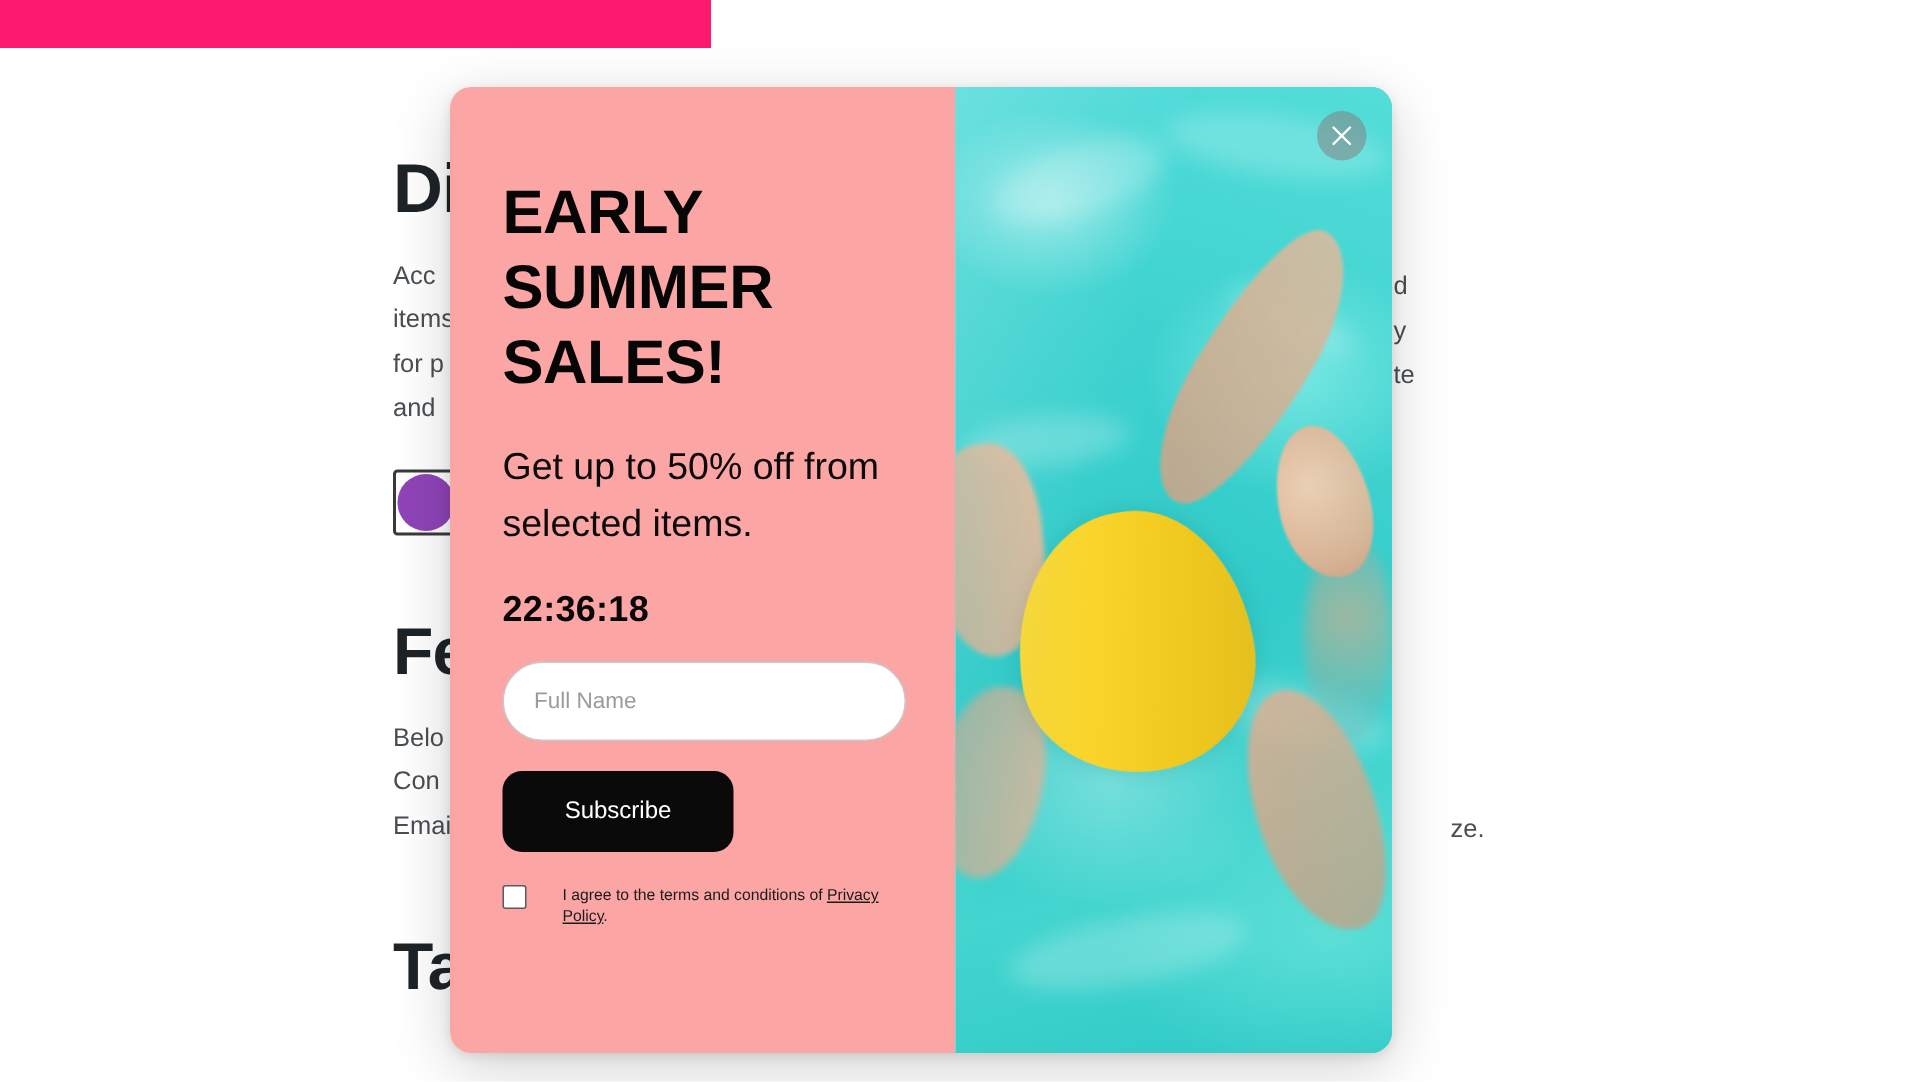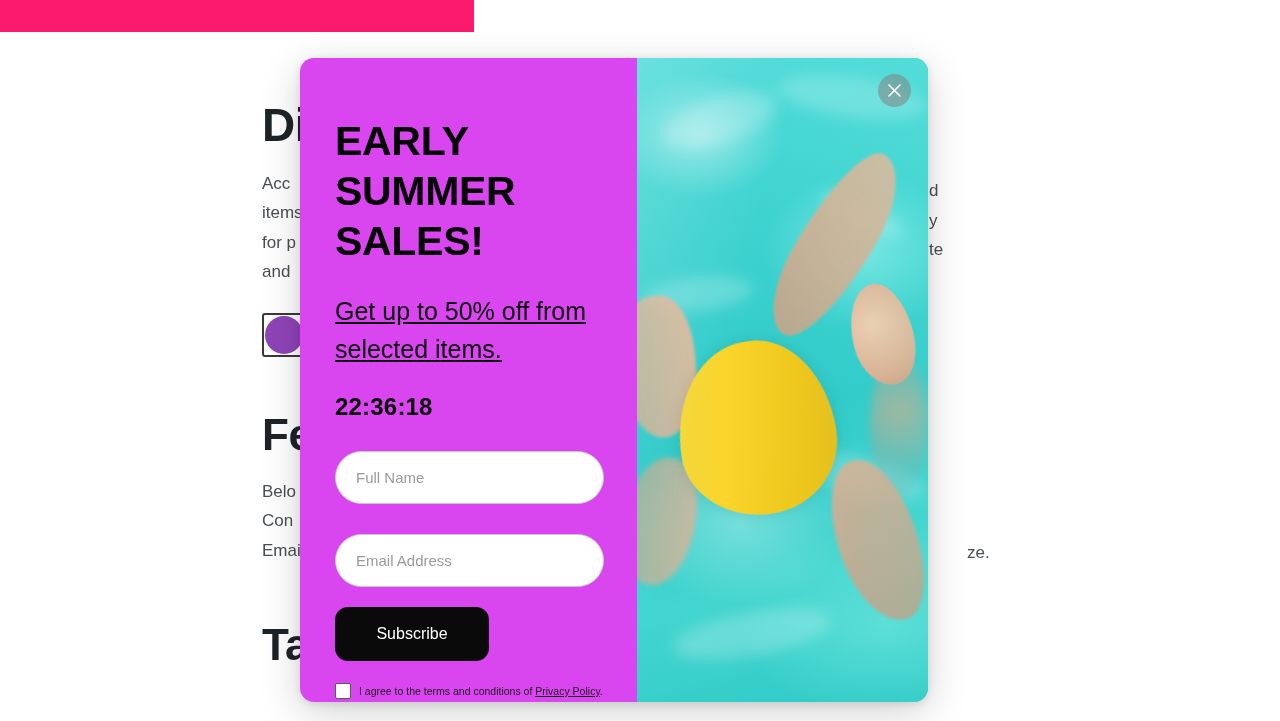--- a/index.html
+++ b/index.html
@@ -52,64 +52,64 @@
     position: absolute; left: 300px; top: 58px;
     width: 628px; height: 644px;
     background: #ffffff;
     border-radius: 14px;
     box-shadow: 0 10px 40px rgba(0,0,0,0.18), 0 2px 8px rgba(0,0,0,0.10);
     display: flex; overflow: hidden;
   }
   .modal-left {
     width: 337px; flex: 0 0 337px;
     padding: 58px 24px 0 35px;
-    background: #d946ef;
+    background: #fca5a5;
     position: relative;
   }
   .modal-right {
     flex: 1 1 auto; position: relative; overflow: hidden;
     background: #33d6d2;
   }
 
   .promo-title {
     font-size: 41px; line-height: 50px; font-weight: 700;
     color: #060606; margin: 0; letter-spacing: -0.3px;
     text-transform: uppercase;
   }
   .promo-sub {
     font-size: 25px; line-height: 38px; color: #0b0b0b;
-    margin: 26px 0 0 0; font-weight: 400; text-decoration: underline;
+    margin: 26px 0 0 0; font-weight: 400;
   }
   .promo-timer {
     font-size: 24px; font-weight: 700; color: #080808;
     margin: 25px 0 0 0; letter-spacing: 0.2px;
   }
 
   .field {
     display: block; width: 269px; height: 53px;
-    margin-top: 30px;
+    margin-top: 20px;
     border: 1px solid #c9c9c9; border-radius: 27px;
     padding: 0 20px;
     font-size: 15px; color: #333; background: #fff;
     font-family: "Liberation Sans", sans-serif;
     outline: none;
   }
   .field::placeholder { color: #9b9b9b; }
 
   .subscribe-btn {
     margin-top: 20px;
     width: 154px; height: 54px;
     background: #0a0a0a; color: #ffffff;
     border: none; border-radius: 13px;
     font-size: 16px; font-family: "Liberation Sans", sans-serif;
     cursor: pointer;
   }
 
   .terms-row {
-    display: flex; align-items: center; gap: 8px;
+    display: flex; gap: 24px;
     margin-top: 22px;
   }
   .cb {
     width: 16px; height: 16px; flex: 0 0 16px;
     border: 1px solid #5b5b5b; border-radius: 2px; background: #fff;
   }
   .terms-text { font-size: 10.5px; color: #1b1b1b; line-height: 14px; }
   .terms-link { color: #1b1b1b; text-decoration: underline; }
 
   
@@ -247,21 +247,20 @@
   <div class="modal-overlay">
     <div class="modal">
 
       <div class="modal-left">
         <h1 class="promo-title">EARLY SUMMER SALES!</h1>
         <p class="promo-sub">Get up to 50% off from selected items.</p>
         <div class="promo-timer">22:36:18</div>
 
         <input class="field" type="text" placeholder="Full Name" style="">
 
-        <input class="field" type="email" placeholder="Email Address" style="">
 
         <button class="subscribe-btn">Subscribe</button>
 
         <div class="terms-row">
           <div class="cb"></div>
           <div class="terms-text">
             <span>I agree to the terms and conditions of </span><a class="terms-link" href="#">Privacy Policy</a><span>.</span>
           </div>
         </div>
       </div>

